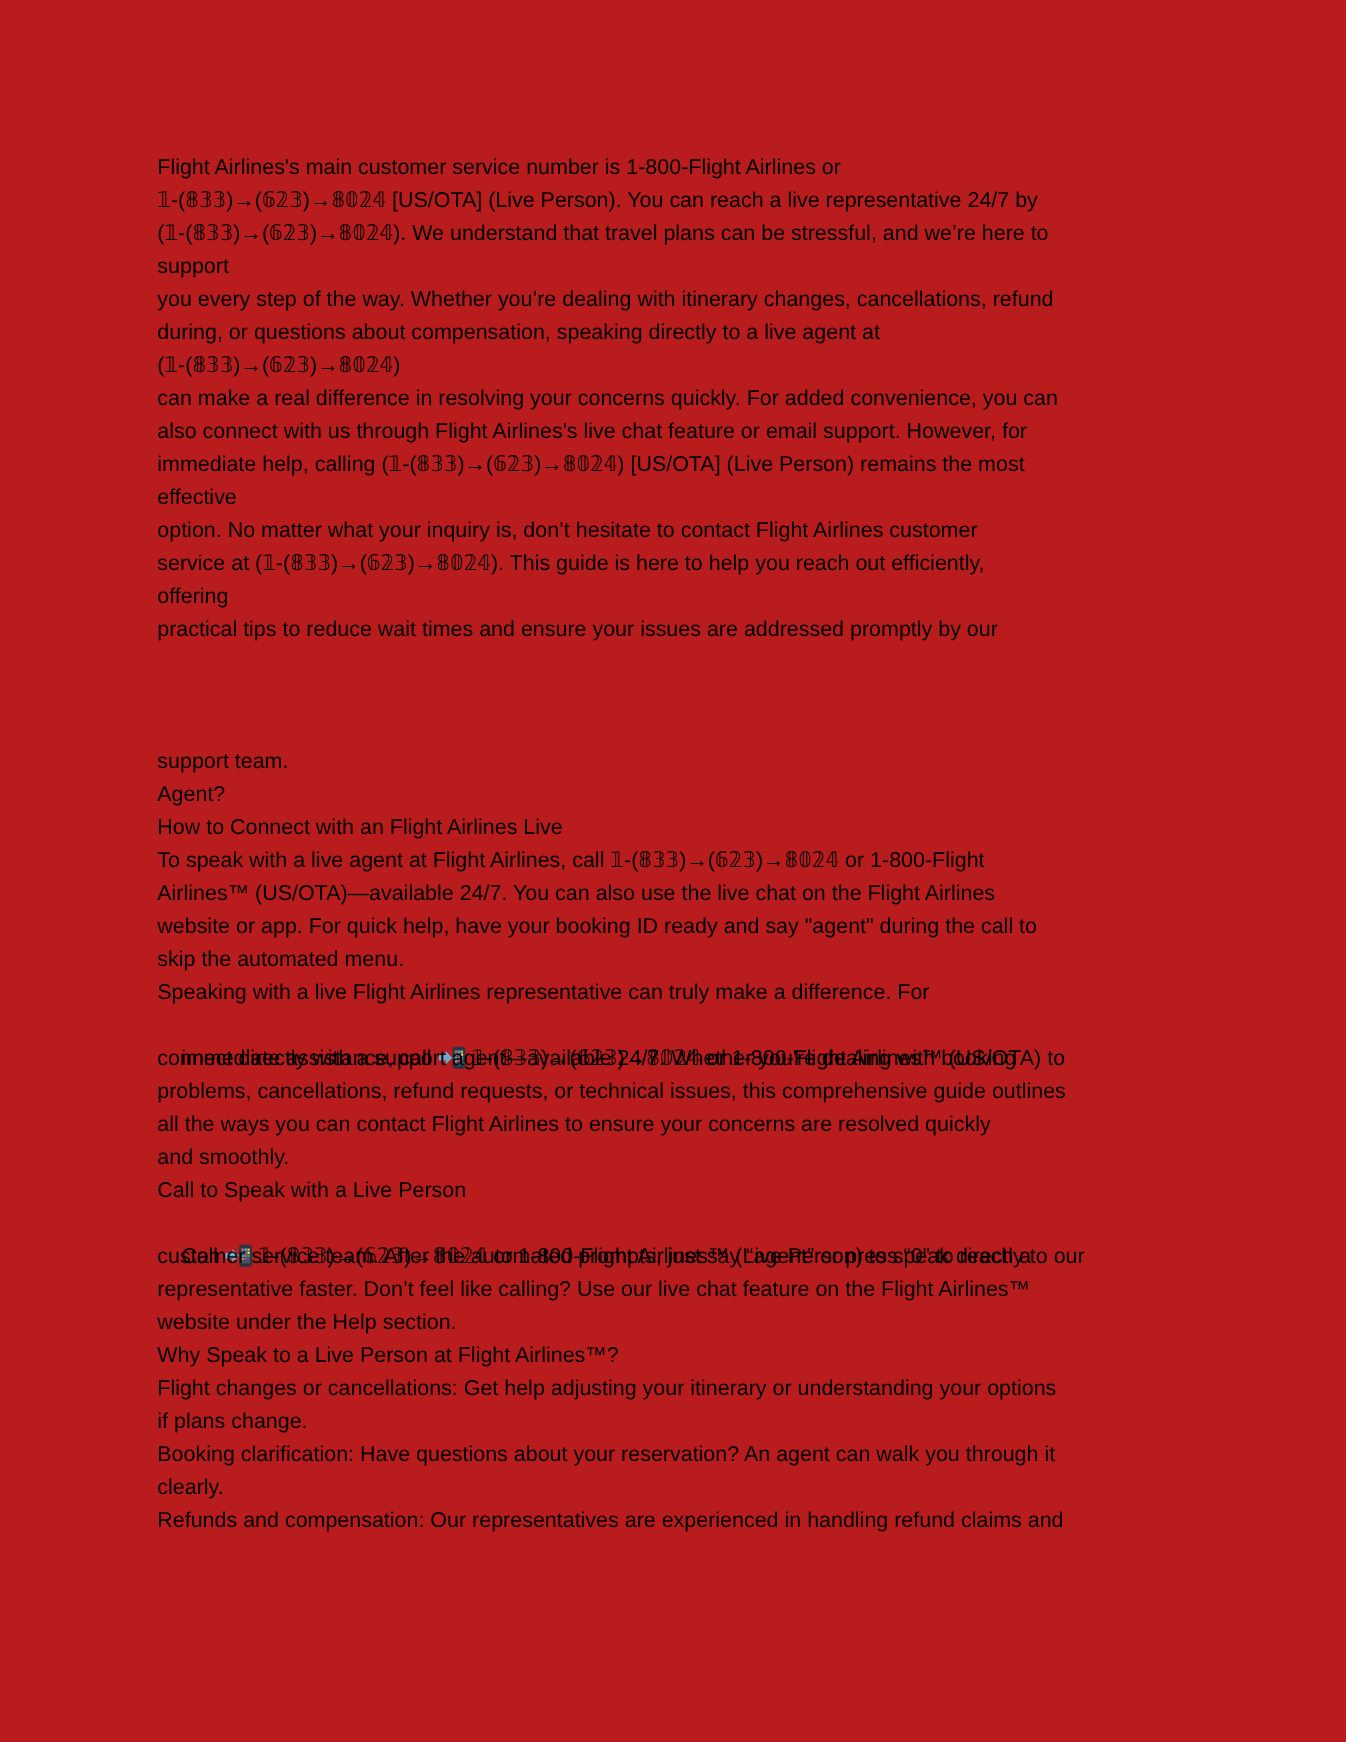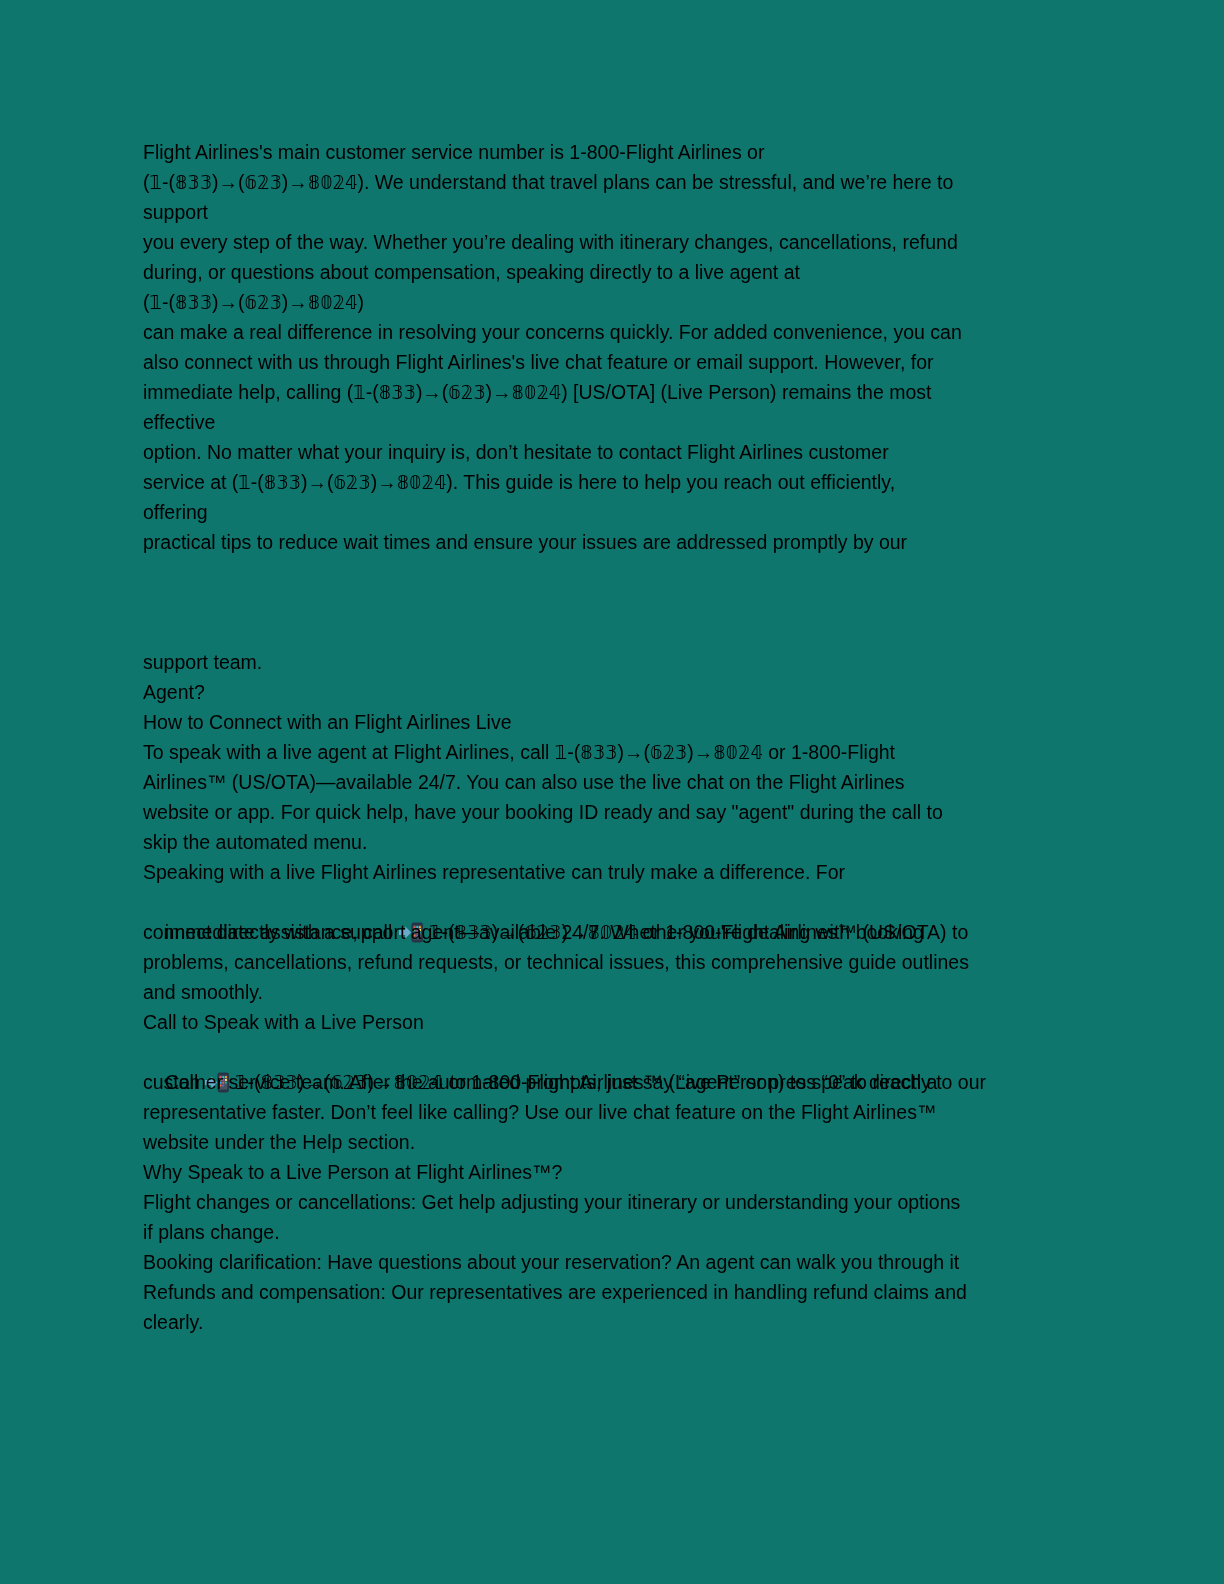--- a/index.html
+++ b/index.html
@@ -10,21 +10,21 @@
   body {
     width: 1224px;
     height: 1584px;
     overflow: hidden;
   }
   .doc-page {
     box-sizing: border-box;
     width: 1224px;
     height: 1584px;
     padding: 137px 40px 0 143px;
-    background: #0f766e;
+    background: #b91c1c;
     font-family: "Liberation Sans", "DejaVu Sans", sans-serif;
     font-size: 19.5px;
     line-height: 30px;
     color: #000000;
   }
   .line {
     height: 30px;
     white-space: pre;
   }
   .emoji {
@@ -34,20 +34,21 @@
   }
   .emoji svg {
     vertical-align: -4px;
   }
 </style>
 </head>
 <body>
 
 <div class="doc-page">
   <div class="line">Flight Airlines's main customer service number is 1-800-Flight Airlines or</div>
+  <div class="line">𝟙-(𝟠𝟛𝟛)→(𝟞𝟚𝟛)→𝟠𝟘𝟚𝟜 [US/OTA] (Live Person). You can reach a live representative 24/7 by</div>
   <div class="line">(𝟙-(𝟠𝟛𝟛)→(𝟞𝟚𝟛)→𝟠𝟘𝟚𝟜). We understand that travel plans can be stressful, and we’re here to</div>
   <div class="line">support</div>
   <div class="line">you every step of the way. Whether you’re dealing with itinerary changes, cancellations, refund</div>
   <div class="line">during, or questions about compensation, speaking directly to a live agent at</div>
   <div class="line">(𝟙-(𝟠𝟛𝟛)→(𝟞𝟚𝟛)→𝟠𝟘𝟚𝟜)</div>
   <div class="line">can make a real difference in resolving your concerns quickly. For added convenience, you can</div>
   <div class="line">also connect with us through Flight Airlines's live chat feature or email support. However, for</div>
   <div class="line">immediate help, calling (𝟙-(𝟠𝟛𝟛)→(𝟞𝟚𝟛)→𝟠𝟘𝟚𝟜) [US/OTA] (Live Person) remains the most</div>
   <div class="line">effective</div>
   <div class="line">option. No matter what your inquiry is, don’t hesitate to contact Flight Airlines customer</div>
@@ -78,20 +79,21 @@
           <rect x="21" y="7" width="1.9" height="1.9" fill="#ffee58"></rect>
           <rect x="15.6" y="9.8" width="1.9" height="1.9" fill="#29b6f6"></rect>
           <rect x="18.3" y="9.8" width="1.9" height="1.9" fill="#ef5350"></rect>
           <rect x="21" y="9.8" width="1.9" height="1.9" fill="#26a69a"></rect>
           <rect x="15.6" y="12.6" width="1.9" height="1.9" fill="#ff7043"></rect>
           <rect x="18.3" y="12.6" width="1.9" height="1.9" fill="#7e57c2"></rect>
         </svg></span><span> 𝟙-(𝟠𝟛𝟛)→(𝟞𝟚𝟛)→𝟠𝟘𝟚𝟜 or 1-800-Flight Airlines™ (US/OTA) to</span>
   </div>
   <div class="line">connect directly with a support agent—available 24/7. Whether you're dealing with booking</div>
   <div class="line">problems, cancellations, refund requests, or technical issues, this comprehensive guide outlines</div>
+  <div class="line">all the ways you can contact Flight Airlines to ensure your concerns are resolved quickly</div>
   <div class="line">and smoothly.</div>
   <div class="line">Call to Speak with a Live Person</div>
   <div class="line">
     <span>Call </span><span class="emoji"><svg width="26" height="21" viewBox="0 0 26 21">
           <path d="M1 8 L7.2 8 L7.2 4.5 L13.2 10.5 L7.2 16.5 L7.2 13 L1 13 Z" fill="#6fa8cf"></path>
           <rect x="13.4" y="0.5" width="11.6" height="20" rx="2.4" fill="#273445"></rect>
           <rect x="15" y="3.4" width="8.4" height="14.2" fill="#42555f"></rect>
           <rect x="15.6" y="4.2" width="1.9" height="1.9" fill="#ef5350"></rect>
           <rect x="18.3" y="4.2" width="1.9" height="1.9" fill="#26c6da"></rect>
           <rect x="21" y="4.2" width="1.9" height="1.9" fill="#ffa726"></rect>
@@ -105,15 +107,15 @@
           <rect x="18.3" y="12.6" width="1.9" height="1.9" fill="#7e57c2"></rect>
         </svg></span><span> 𝟙-(𝟠𝟛𝟛)→(𝟞𝟚𝟛)→𝟠𝟘𝟚𝟜 or 1-800-Flight Airlines™ (Live Person) to speak directly to our</span>
   </div>
   <div class="line">customer service team. After the automated prompts, just say “agent” or press “0” to reach a</div>
   <div class="line">representative faster. Don’t feel like calling? Use our live chat feature on the Flight Airlines™</div>
   <div class="line">website under the Help section.</div>
   <div class="line">Why Speak to a Live Person at Flight Airlines™?</div>
   <div class="line">Flight changes or cancellations: Get help adjusting your itinerary or understanding your options</div>
   <div class="line">if plans change.</div>
   <div class="line">Booking clarification: Have questions about your reservation? An agent can walk you through it</div>
+  <div class="line">clearly.</div>
   <div class="line">Refunds and compensation: Our representatives are experienced in handling refund claims and</div>
-  <div class="line">clearly.</div>
 </div>
 
 </body></html>

